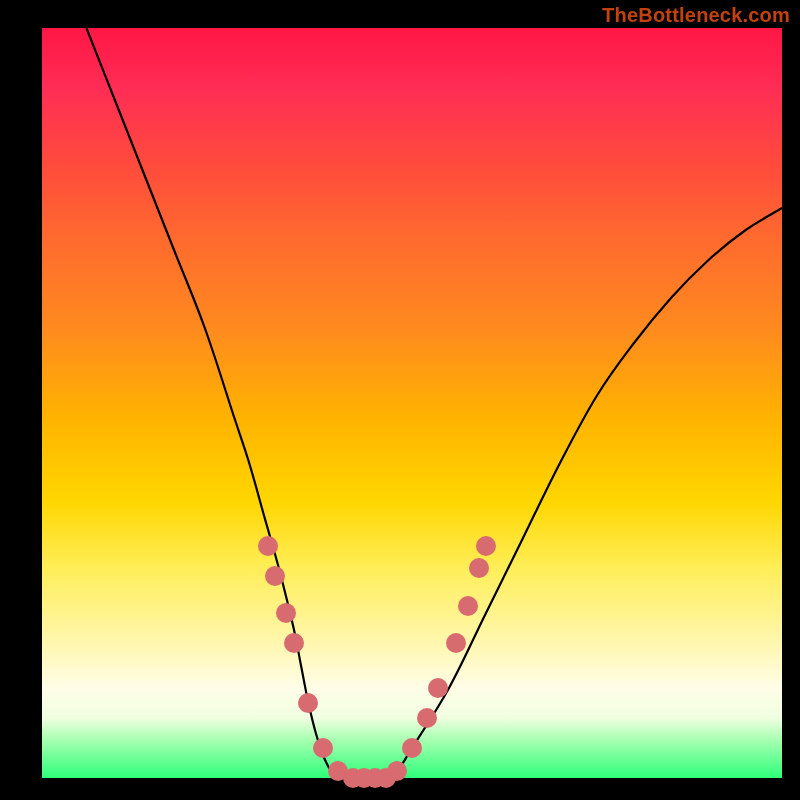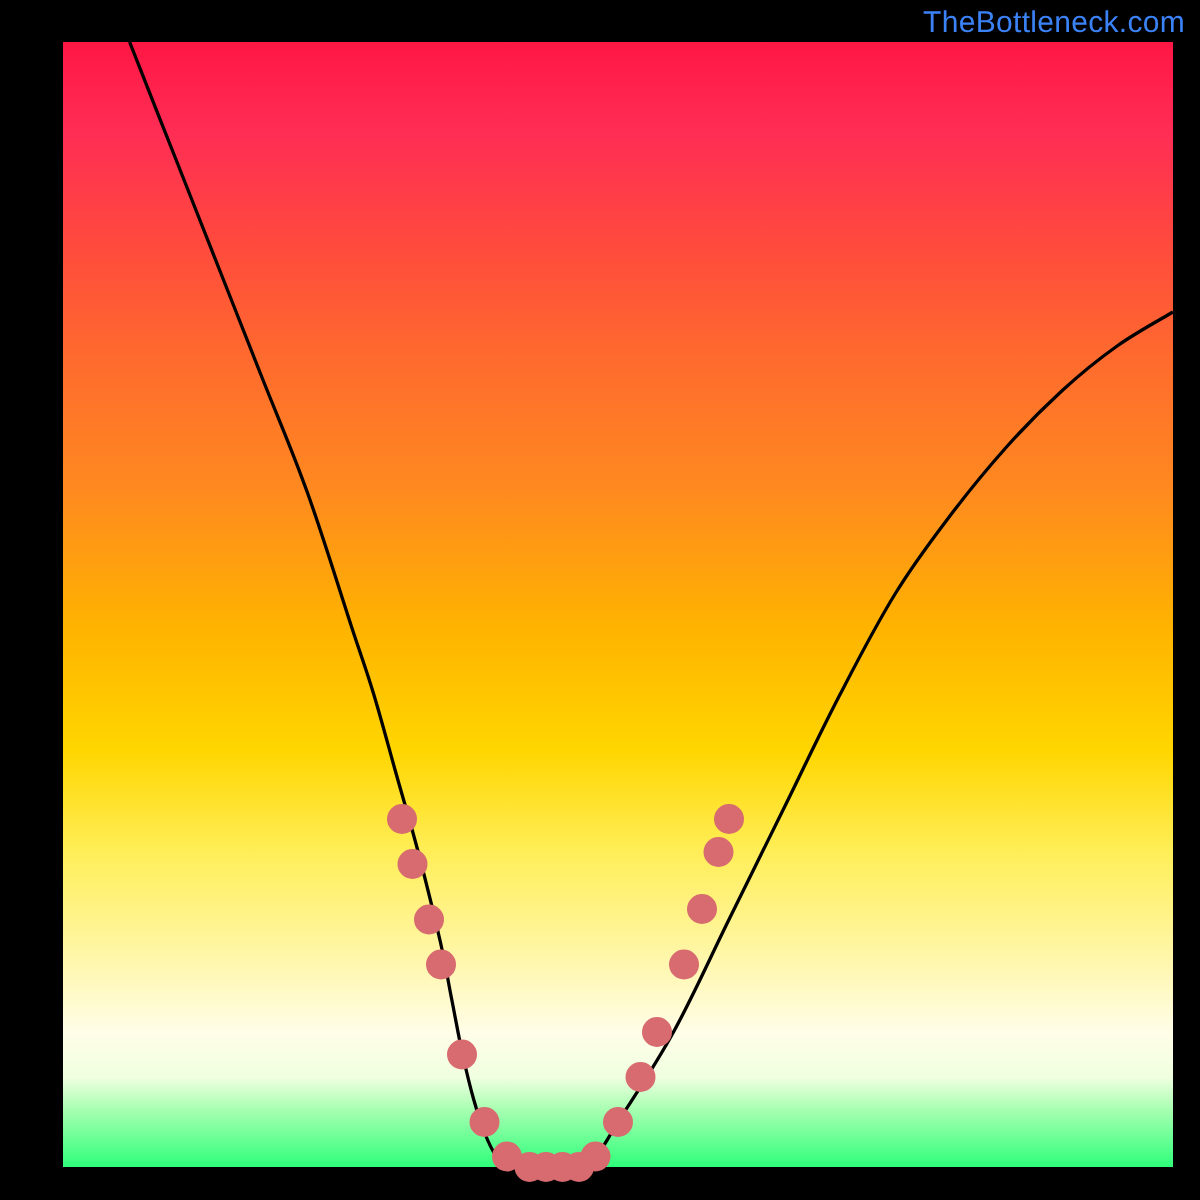--- a/index.html
+++ b/index.html
@@ -54,24 +54,24 @@
     height: 20px;
     margin-left: -10px;
     margin-top: -10px;
     border-radius: 50%;
     background: #d86b6f;
   }
   .watermark {
     position: absolute;
     top: 4px;
     right: 10px;
-    color: #3b82f6;
+    color: #c2410c;
     font-size: 20px;
     letter-spacing: 0.2px;
-    font-weight: 400;
+    font-weight: 700;
   }
 </style>
 </head>
 <body>
 
 <div class="stage">
   <div class="watermark">TheBottleneck.com</div>
 
   <div class="plot">
     <div class="gradient"></div>

